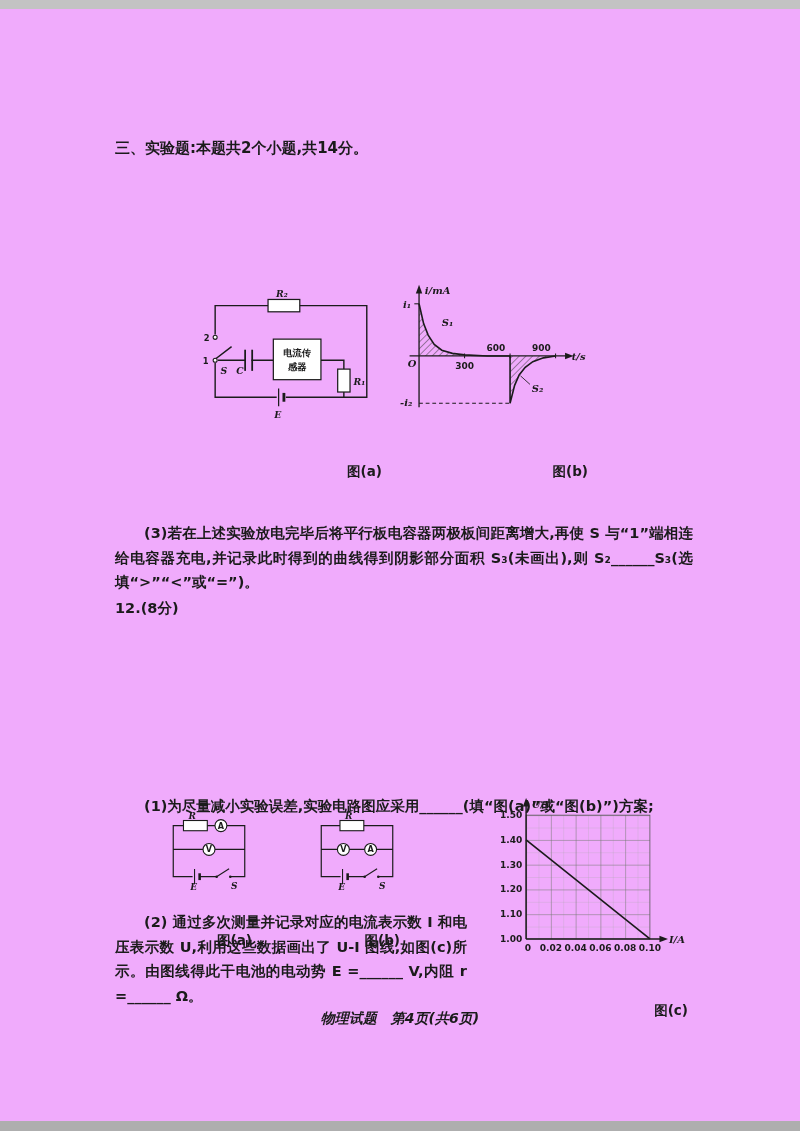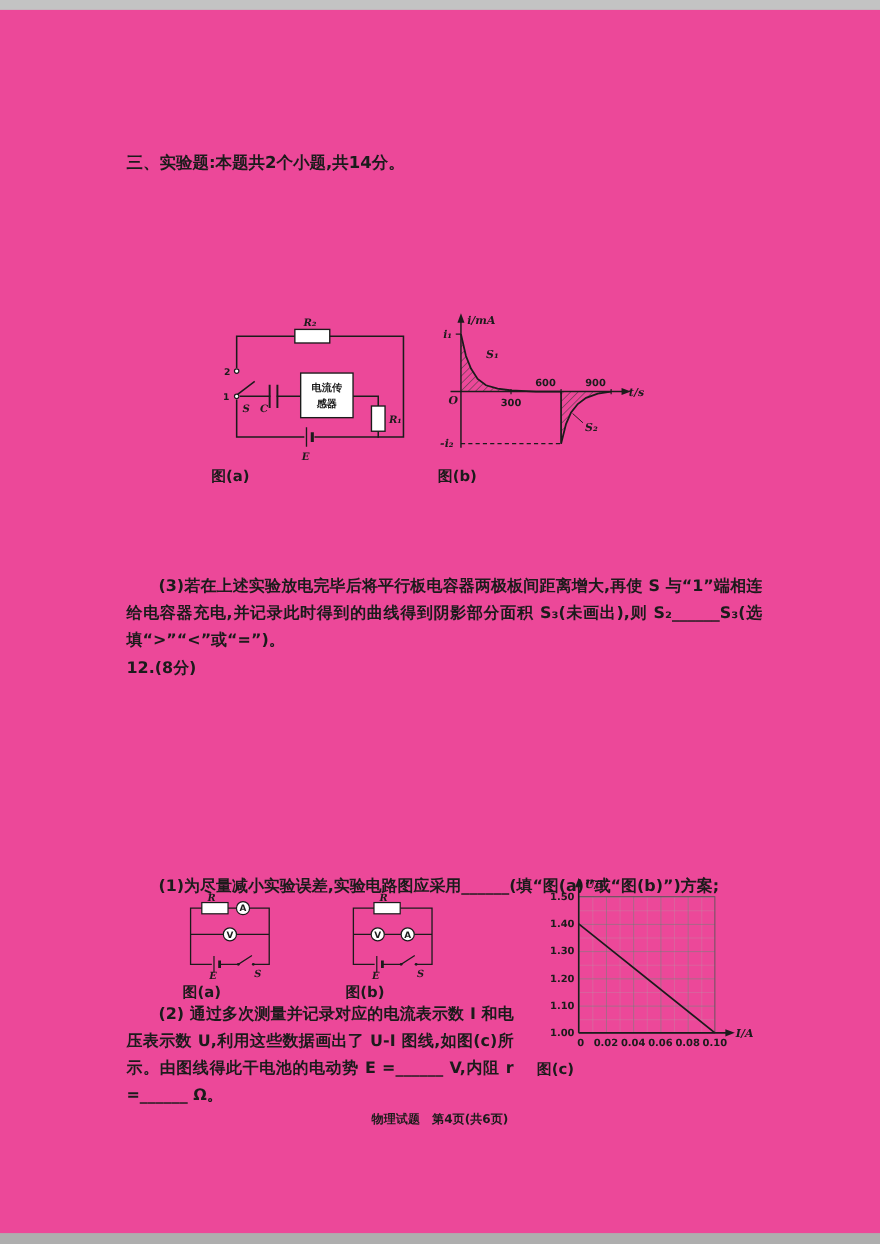--- a/index.html
+++ b/index.html
@@ -1,31 +1,31 @@
 <!DOCTYPE html>
 <html><head>
 <meta charset="utf-8">
 <style>
   * { margin:0; padding:0; box-sizing:border-box; }
   html,body { background:#e9e9e9; }
   .page {
-    position:relative; width:800px; height:1131px; background:#ec4899;
+    position:relative; width:800px; height:1131px; background:#f0abfc;
     font-family:"DejaVu Sans","Liberation Sans",sans-serif; font-weight:bold;
     color:#1b1b1b; overflow:hidden; margin:0 auto;
   }
   .scan-bar { position:absolute; left:0; width:800px; }
   .scan-bar.top { top:0; height:9px; background:#c3c3c3; }
   .scan-bar.bottom { top:1121px; height:10px; background:#aeaeae; }
   .txt { position:absolute; left:115px; width:578px; font-size:14.5px; line-height:24.5px; text-align:justify; }
   .indent { text-indent:2em; }
   .sec { font-size:15px; }
   .narrow { width:352px; }
-  .cap { position:absolute; text-align:left; font-size:13.5px; }
+  .cap { position:absolute; text-align:right; font-size:13.5px;margin-top:39px; }
   .figabs { position:absolute; }
-  .footer { position:absolute; top:1010px; left:0; width:800px; text-align:center; font-size:11px; }
+  .footer { position:absolute; top:1010px; left:0; width:800px; text-align:center; font-size:14px;font-style:italic; }
   svg text { font-family:"DejaVu Sans","Liberation Sans",sans-serif; font-weight:bold; fill:#1b1b1b; }
   svg text.ital { font-style:italic; font-family:"DejaVu Serif","Liberation Serif",serif; font-size:10.5px; }
   svg text.cn { font-size:10.5px; }
   svg text.tick { font-size:9.5px; }
   svg text.mlabel { font-style:italic; font-family:"DejaVu Serif","Liberation Serif",serif; font-size:10.5px; }
 </style>
 </head>
 <body>
 
 <div class="page">

